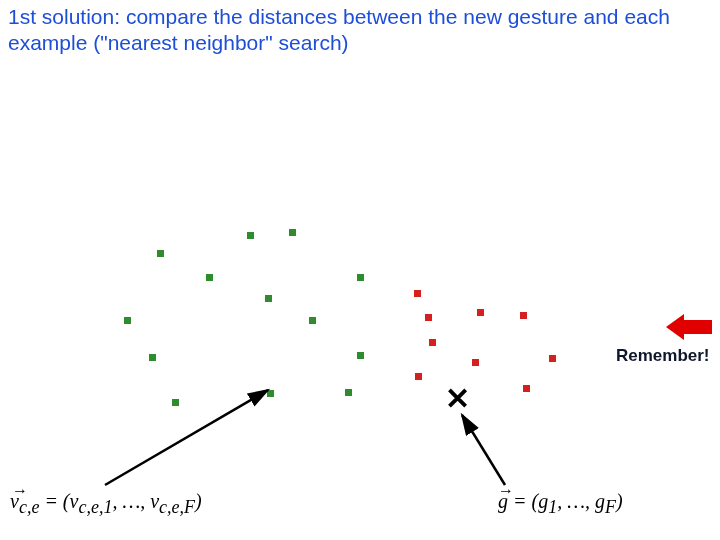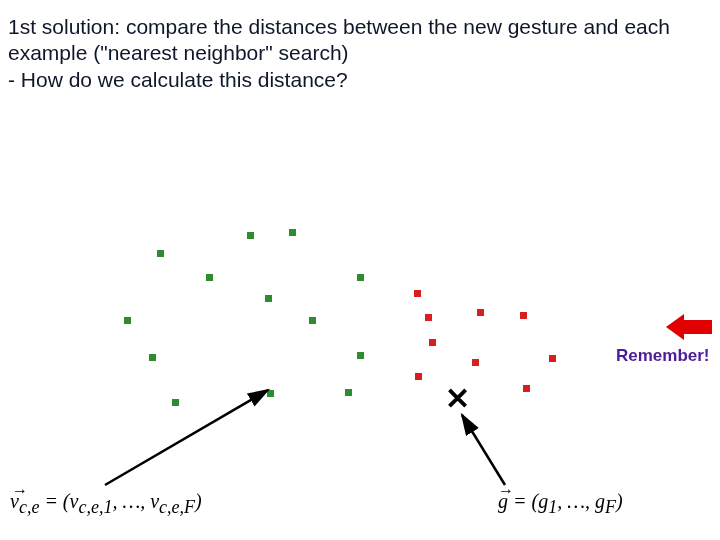--- a/index.html
+++ b/index.html
@@ -8,23 +8,23 @@
     height: 540px;
     background: #fff;
     font-family: Arial, Helvetica, sans-serif;
     position: relative;
     overflow: hidden;
   }
   .text-block {
     position: absolute;
     font-size: 21px;
     line-height: 1.25;
-    color: #0f172a;
+    color: #1d4ed8;
     left: 8px;
-    top: 14px;
+    top: 4px;
     width: 700px;
   }
   .scatter {
     position: absolute;
     left: 0; top: 0;
     width: 720px;
     height: 540px;
   }
   .dot {
     position: absolute;
@@ -42,21 +42,21 @@
     top: 384px;
     line-height: 1;
   }
   .arrow {
     position: absolute;
   }
   .remember {
     position: absolute;
     font-size: 17px;
     font-weight: bold;
-    color: #4c1d95;
+    color: #0f172a;
     left: 616px;
     top: 346px;
   }
   .red-arrow {
     position: absolute;
     left: 666px;
     top: 312px;
   }
   .formula {
     position: absolute;
@@ -78,21 +78,21 @@
     position: absolute;
     font-style: normal;
     font-size: 16px;
   }
 </style>
 </head>
 <body>
 
 <div class="text-block">
   <span>1st solution: compare the distances between the new gesture and each example ("nearest neighbor" search)</span><br>
-  <span>- How do we calculate this distance?</span><br>
+  <br>
 </div>
 
 <div class="scatter" id="scatter">
     <div class="dot green" style="left: 157px; top: 250px;"></div>
     <div class="dot green" style="left: 247px; top: 232px;"></div>
     <div class="dot green" style="left: 289px; top: 229px;"></div>
     <div class="dot green" style="left: 206px; top: 274px;"></div>
     <div class="dot green" style="left: 265px; top: 295px;"></div>
     <div class="dot green" style="left: 124px; top: 317px;"></div>
     <div class="dot green" style="left: 309px; top: 317px;"></div>

